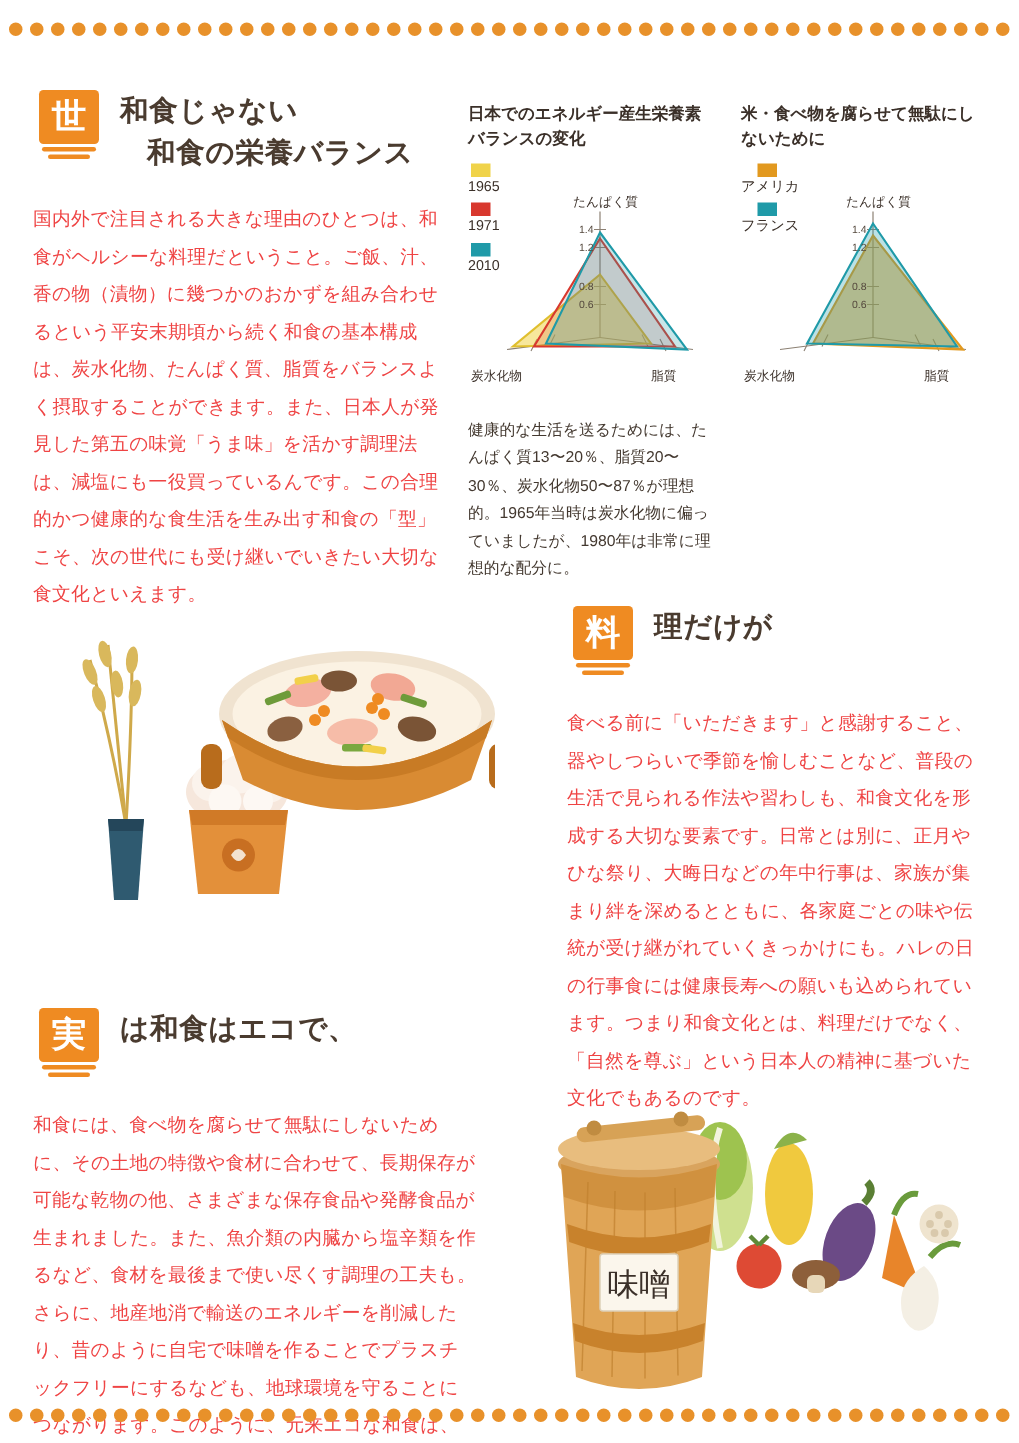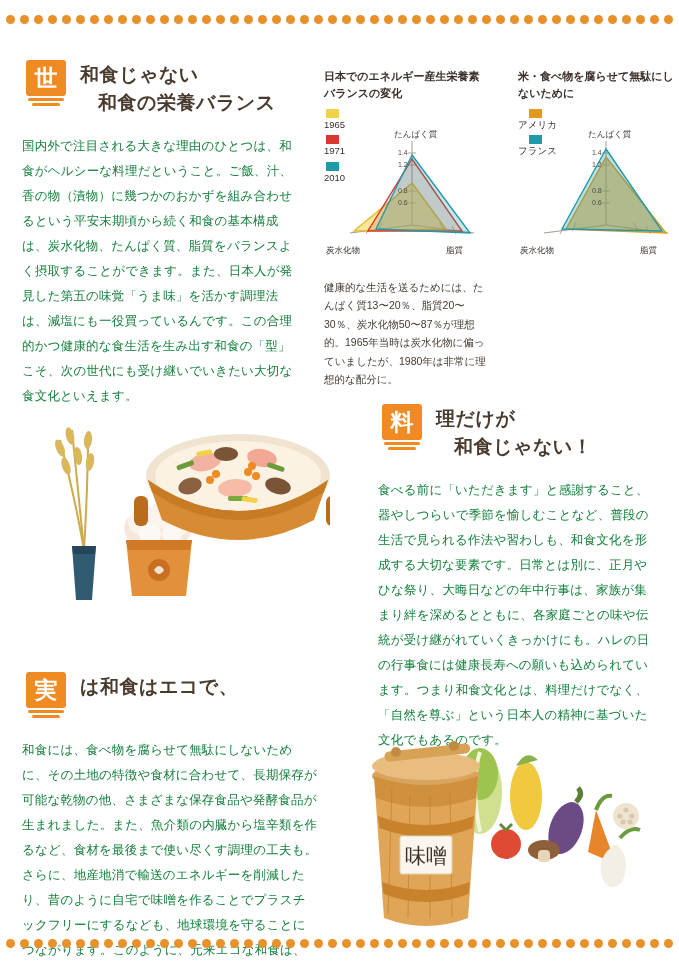--- a/index.html
+++ b/index.html
@@ -48,29 +48,29 @@
   .kanji-badge .bars i:nth-child(2){width:28px;}
   .heading .htext{
     font-size:19px;line-height:1.45;font-weight:bold;color:#4a3b2f;
     padding-top:1px;letter-spacing:0.5px;
   }
   .heading .htext span{display:block;}
   .heading .htext span.l2{padding-left:18px;}
 
   
   .btext{
-    font-size:12.5px;line-height:2.0;color:#15803d;letter-spacing:0.2px;
+    font-size:12.5px;line-height:2.0;color:#ef4444;letter-spacing:0.2px;
   }
 
   
   .sec1{position:absolute;top:28px;left:22px;width:636px;}
   .sec1 .left{position:absolute;left:0;top:0;width:272px;}
   .sec1 .left .btext{margin-top:18px;}
   .sec1 .charts{position:absolute;left:290px;top:8px;width:346px;display:flex;gap:18px;}
-  .chartbox{width:164px;margin-left:12px;}
+  .chartbox{width:164px;}
   .chart-title{
     font-size:11px;font-weight:bold;line-height:1.5;color:#3b3029;margin-bottom:6px;
   }
   .chart-area{position:relative;width:164px;height:165px;}
   .legend{position:absolute;left:0;top:2px;font-size:9.5px;line-height:1.5;}
   .legend div{display:flex;align-items:center;margin-bottom:3px;flex-direction:column;}
   .legend i{width:13px;height:9px;display:inline-block;margin-right:4px;}
   .chart-caption{
     font-size:10.5px;line-height:1.75;margin-top:6px;color:#43382f;
   }
@@ -323,21 +323,20 @@
   </div>
 
   <div class="sec2">
     <div class="heading">
       <div class="kanji-badge">
         <span class="ch">料</span>
         <span class="bars"><i></i><i></i></span>
       </div>
       <div class="htext">
         <span class="l1">理だけが</span>
-        <span class="l2">和食じゃない！</span>
       </div>
     </div>
     <p class="btext">食べる前に「いただきます」と感謝すること、器やしつらいで季節を愉しむことなど、普段の生活で見られる作法や習わしも、和食文化を形成する大切な要素です。日常とは別に、正月やひな祭り、大晦日などの年中行事は、家族が集まり絆を深めるとともに、各家庭ごとの味や伝統が受け継がれていくきっかけにも。ハレの日の行事食には健康長寿への願いも込められています。つまり和食文化とは、料理だけでなく、「自然を尊ぶ」という日本人の精神に基づいた文化でもあるのです。</p>
   </div>
 
   <div class="sec3">
     <div class="heading">
       <div class="kanji-badge">
         <span class="ch">実</span>
         <span class="bars"><i></i><i></i></span>

